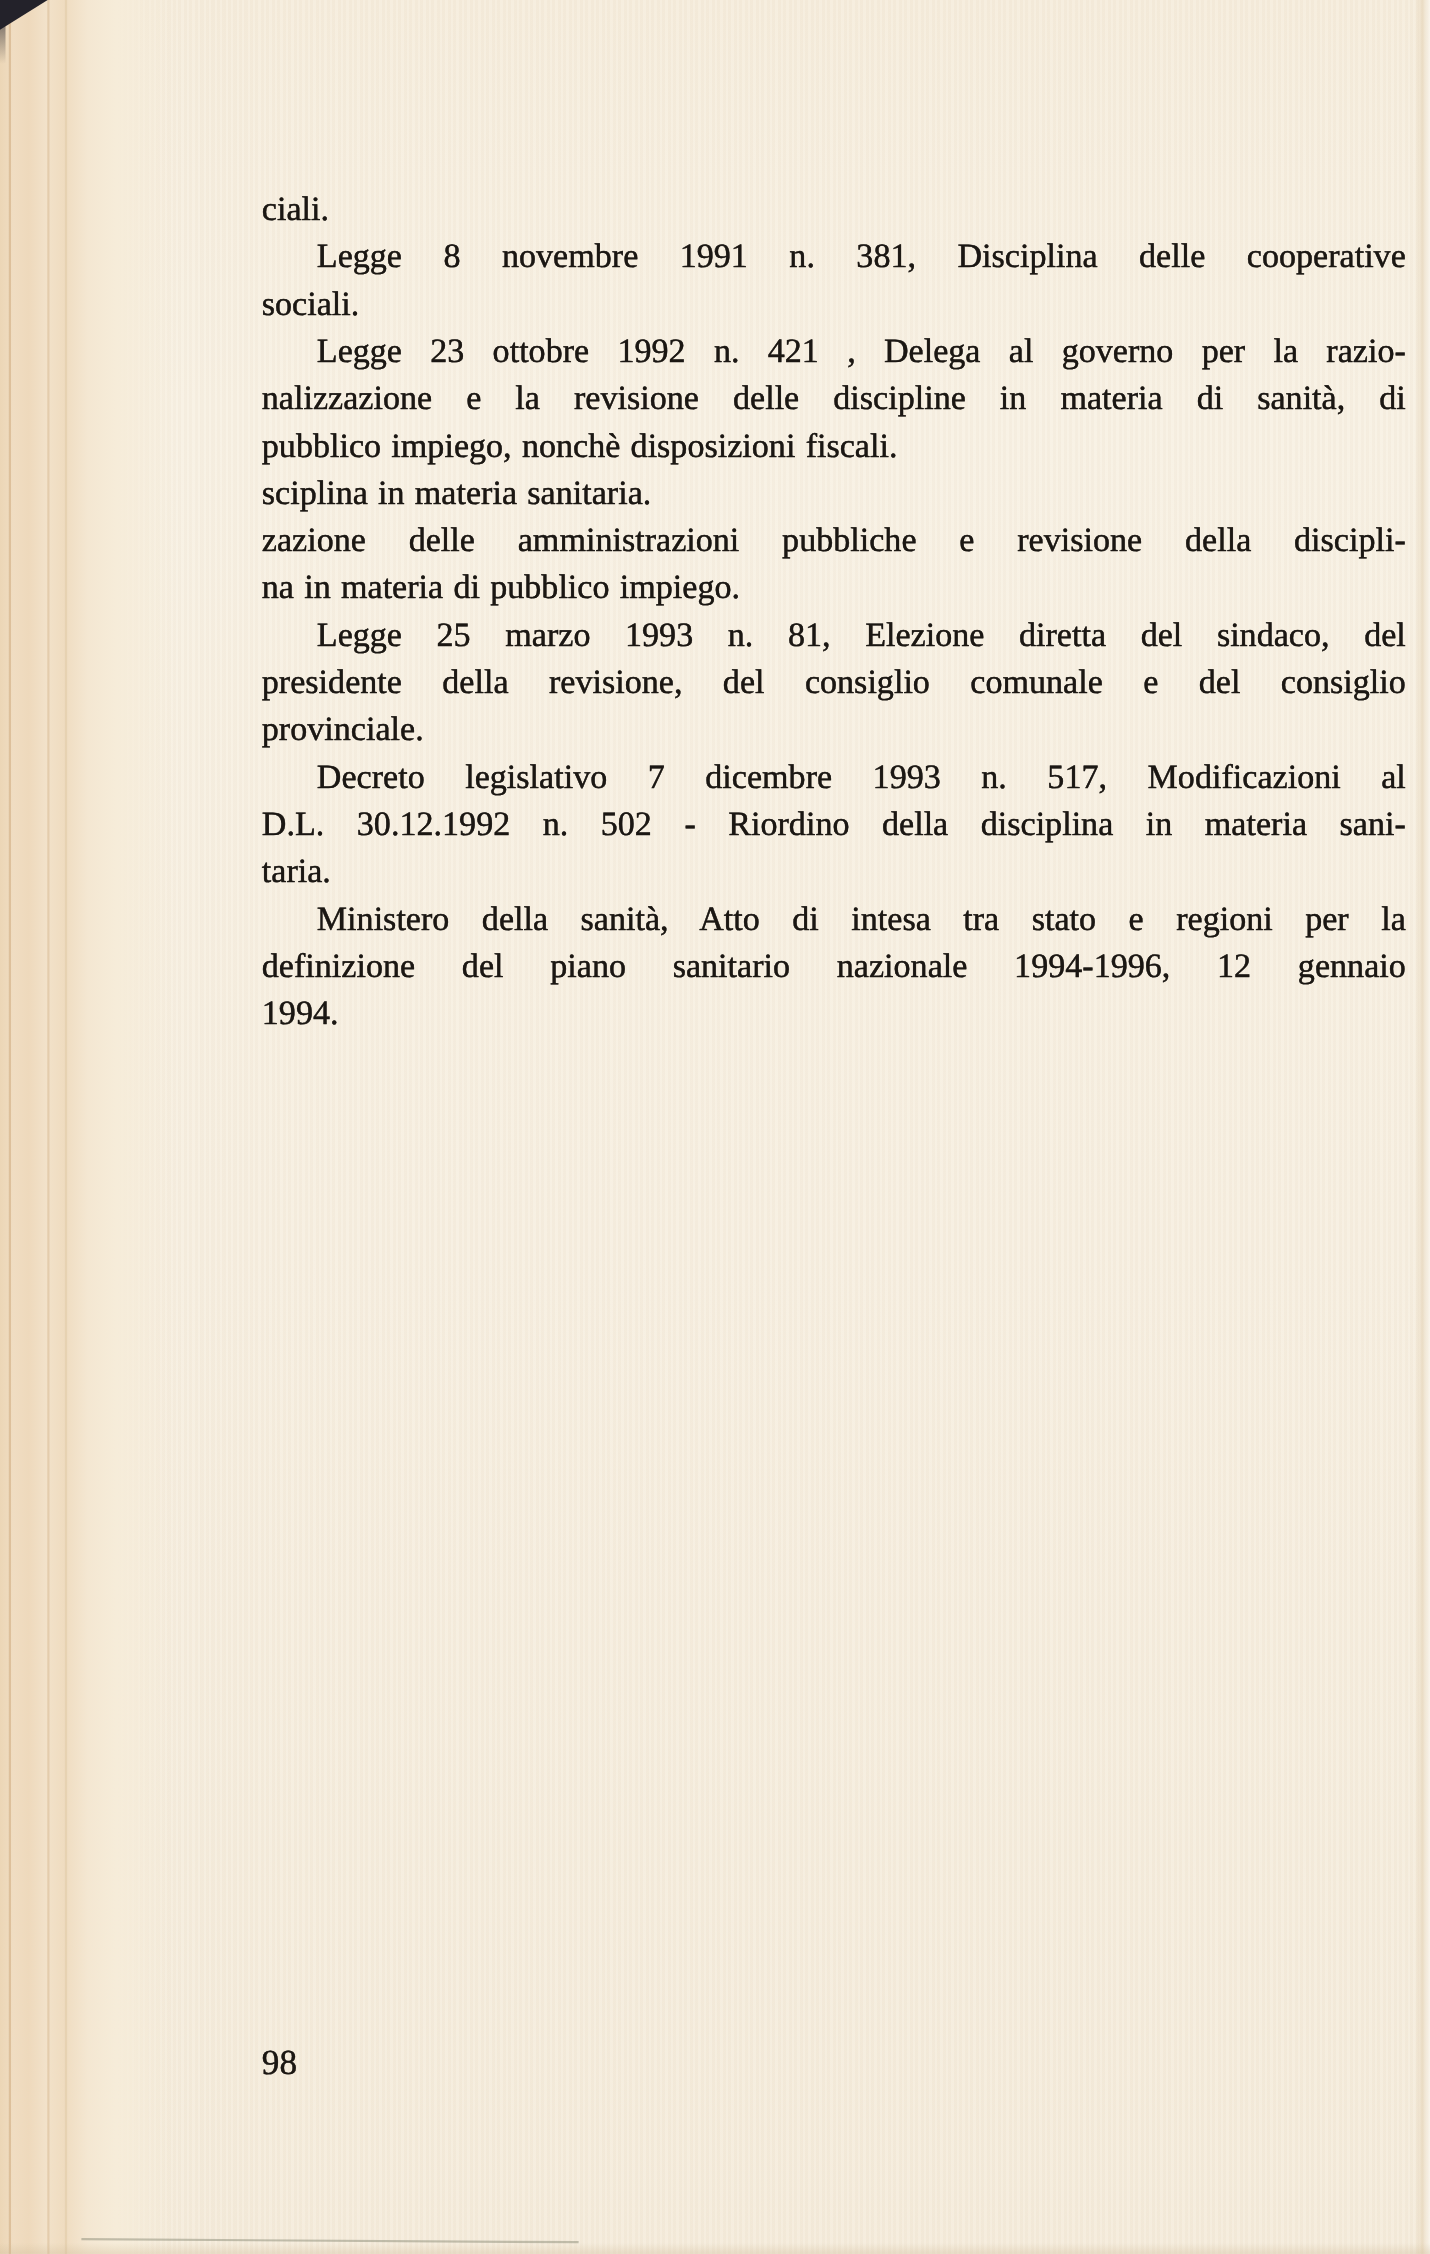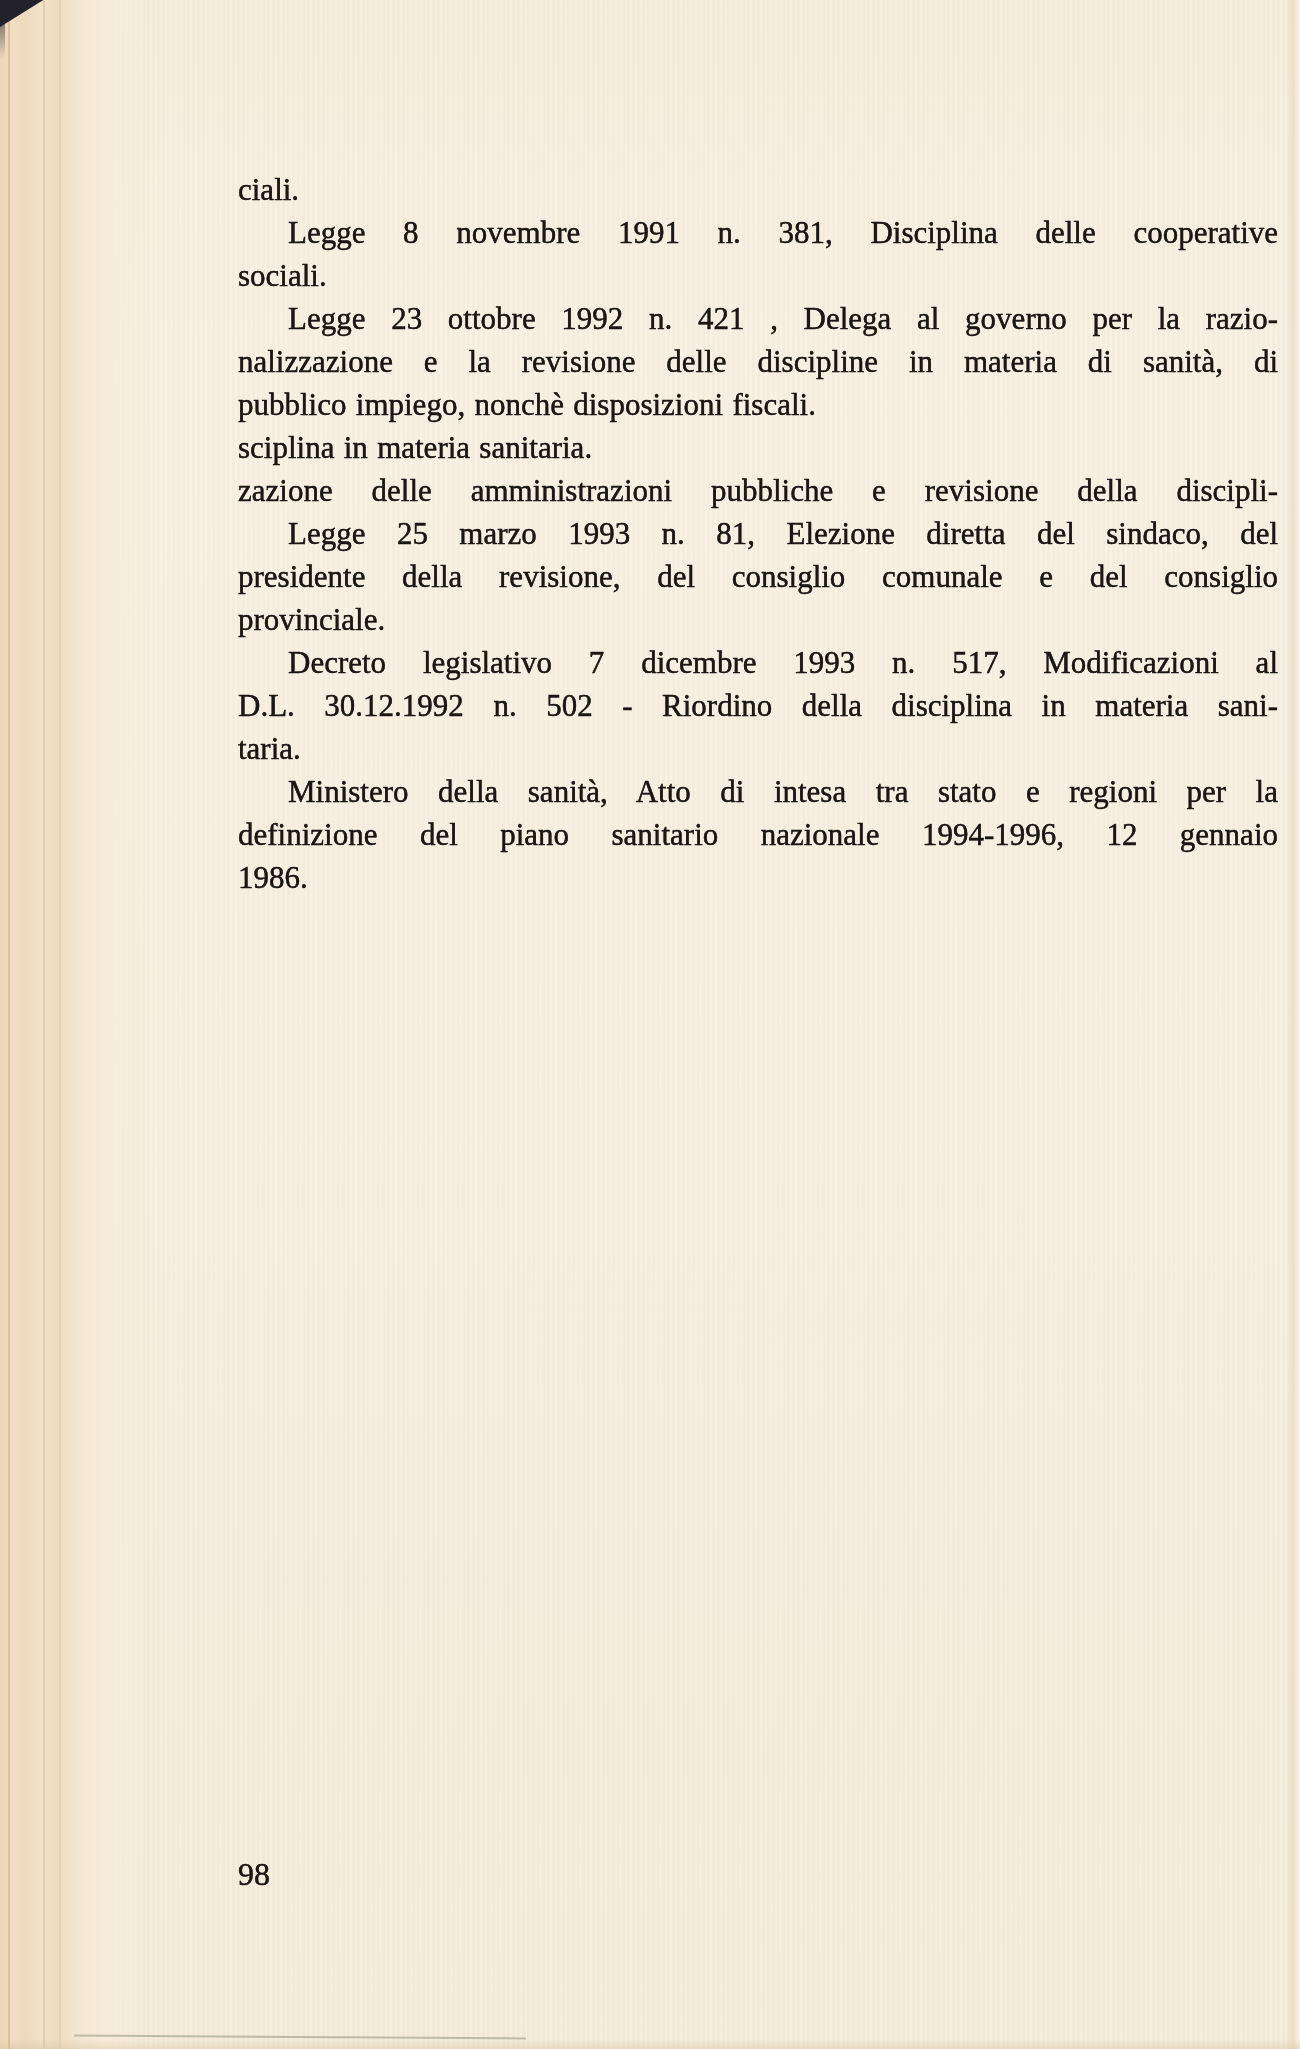--- a/index.html
+++ b/index.html
@@ -120,26 +120,27 @@
   <div class="text-block">
     <div>
         <div class="line">ciali.</div>
         <div class="line indent justify">Legge 8 novembre 1991 n. 381, Disciplina delle cooperative</div>
         <div class="line">sociali.</div>
         <div class="line indent justify">Legge 23 ottobre 1992 n. 421 , Delega al governo per la razio-</div>
         <div class="line justify">nalizzazione e la revisione delle discipline in materia di sanità, di</div>
         <div class="line">pubblico impiego, nonchè disposizioni fiscali.</div>
         <div class="line">sciplina in materia sanitaria.</div>
         <div class="line justify">zazione delle amministrazioni pubbliche e revisione della discipli-</div>
+        <div class="line">na in materia di pubblico impiego.</div>
         <div class="line indent justify">Legge 25 marzo 1993 n. 81, Elezione diretta del sindaco, del</div>
         <div class="line justify">presidente della revisione, del consiglio comunale e del consiglio</div>
         <div class="line">provinciale.</div>
         <div class="line indent justify">Decreto legislativo 7 dicembre 1993 n. 517, Modificazioni al</div>
         <div class="line justify">D.L. 30.12.1992 n. 502 - Riordino della disciplina in materia sani-</div>
         <div class="line">taria.</div>
         <div class="line indent justify">Ministero della sanità, Atto di intesa tra stato e regioni per la</div>
         <div class="line justify">definizione del piano sanitario nazionale 1994-1996, 12 gennaio</div>
-        <div class="line">1986.</div>
+        <div class="line">1994.</div>
       </div>
   </div>
 
   <div class="page-number">98</div>
 </div>
 
 </body></html>

